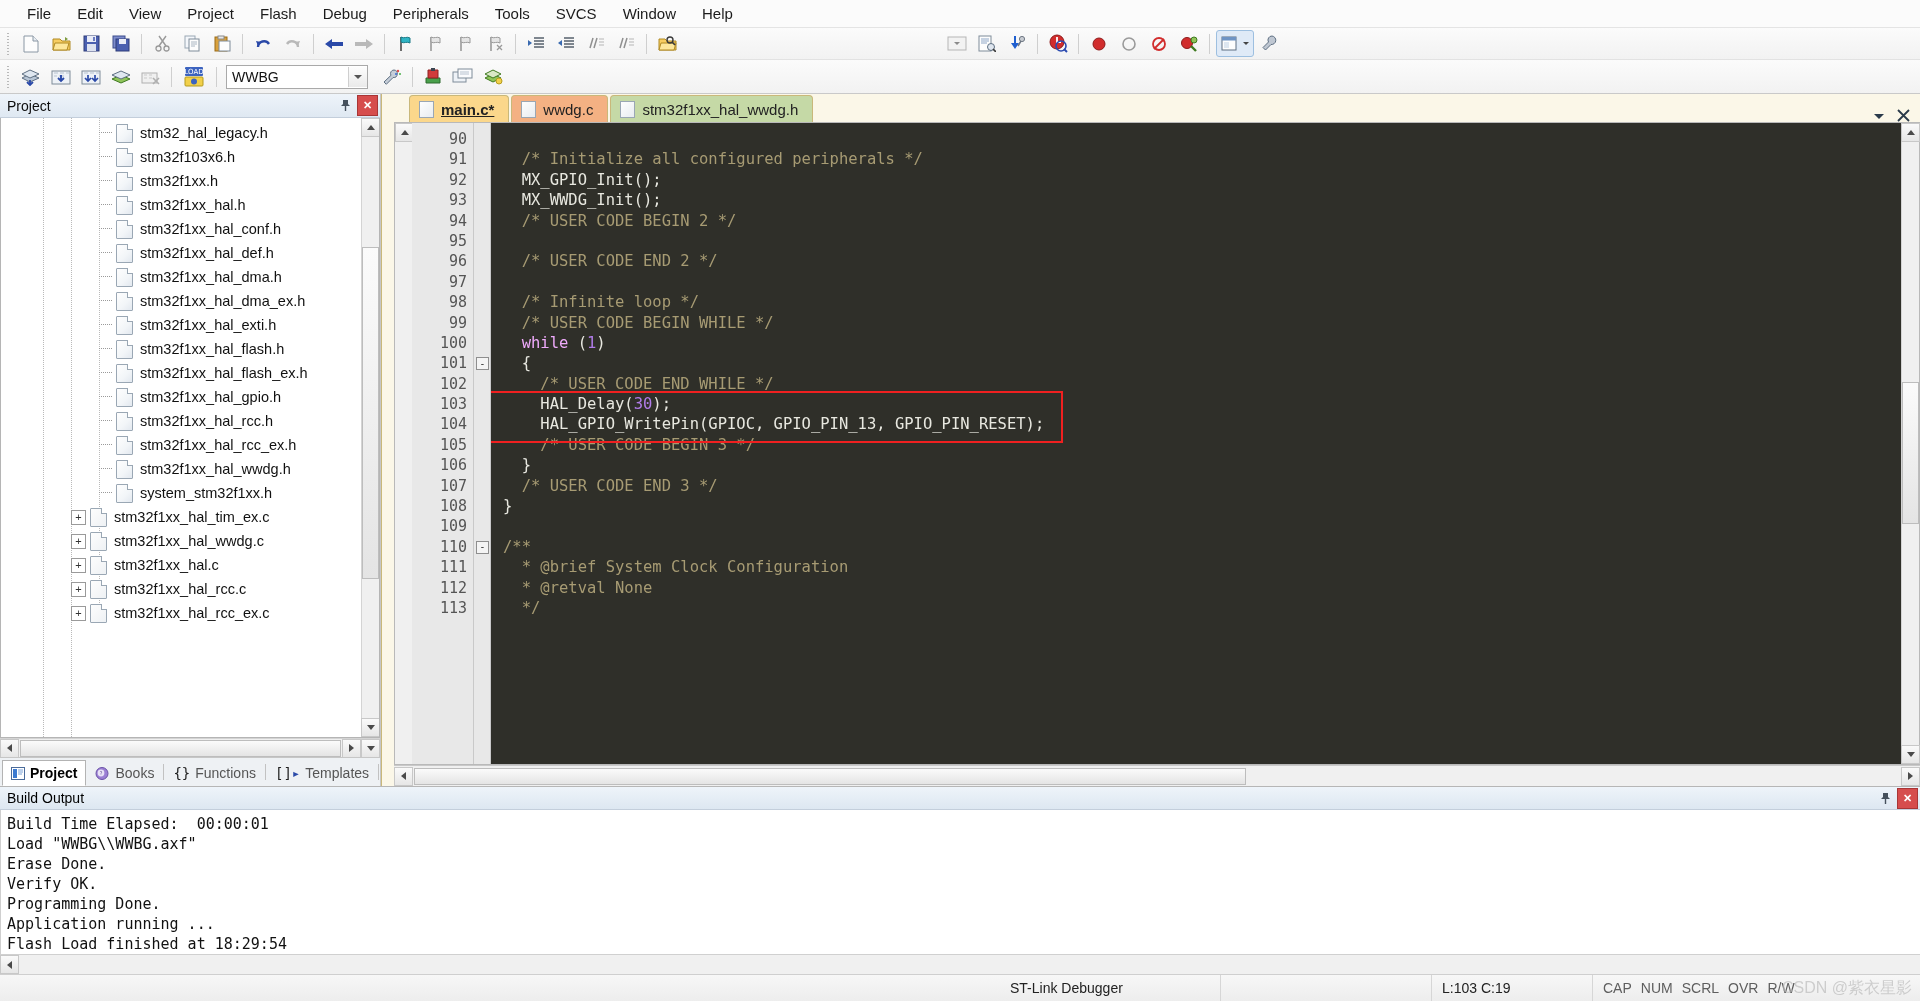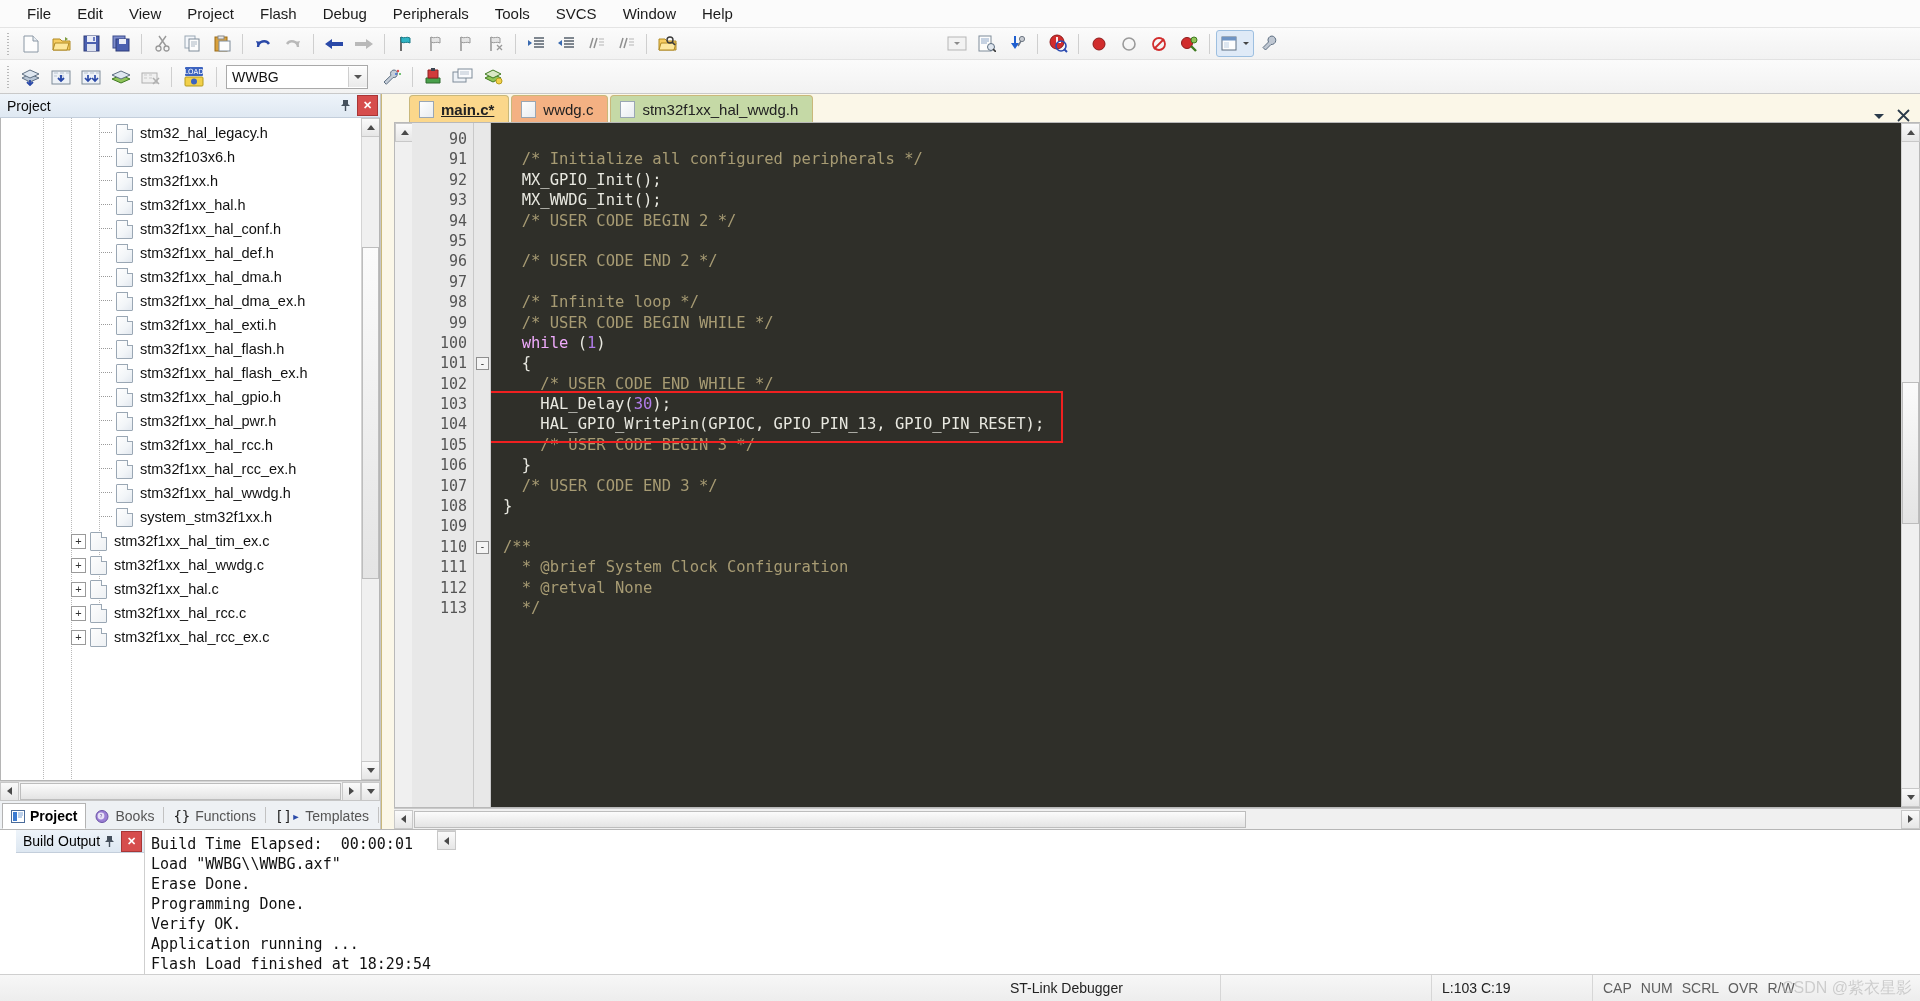--- a/index.html
+++ b/index.html
@@ -128,22 +128,22 @@
   .num{color:#b07ce8;}     
   .pl{color:#e8e8e0;}      
   .fold{position:absolute;width:11px;height:11px;border:1px solid #8e8e8e;background:#f4f4f4;
         display:flex;align-items:center;justify-content:center;font-size:10px;line-height:1;
         color:#333;left:2px;}
   .redbox{position:absolute;border:2px solid #f02020;pointer-events:none;}
   .editor-hscroll{height:20px;display:flex;align-items:center;background:#f0f0f0;
                   border-top:1px solid #c9c9c9;margin-left:12px;}
 
   
-  .build-pane{flex:0 0 auto;display:flex;flex-direction:row;background:#fff;
-              border-top:1px solid #b6b6b6;padding-left:16px;}
+  .build-pane{flex:0 0 auto;display:flex;flex-direction:column;background:#fff;
+              border-top:1px solid #b6b6b6;}
   .build-title{height:22px;display:flex;align-items:center;
                background:linear-gradient(#eef4fa,#dde7f1);border-bottom:1px solid #c3cedb;
                font-size:14px;padding-left:7px;}
   .build-body{height:140px;font-family:"DejaVu Sans Mono",monospace;font-size:15px;
               color:#111;padding:4px 6px 0 6px;background:#fff;overflow:hidden;
               border-left:1px solid #cfcfcf;}
   .build-body .bl{height:20px;line-height:20px;white-space:pre;}
   .build-hscroll{height:19px;display:flex;align-items:center;background:#f0f0f0;
                  border-top:1px solid #d0d0d0;}
 
@@ -587,26 +587,20 @@
                 <span class="ind" style="width: 98px;"></span>
                 <span class="dash"></span>
                 <span class="fileicon"></span>
                 <span>stm32f1xx_hal_flash_ex.h</span>
               </div>
               <div class="trow">
                 <span class="ind" style="width: 98px;"></span>
                 <span class="dash"></span>
                 <span class="fileicon"></span>
                 <span>stm32f1xx_hal_gpio.h</span>
-              </div>
-              <div class="trow">
-                <span class="ind" style="width: 98px;"></span>
-                <span class="dash"></span>
-                <span class="fileicon"></span>
-                <span>stm32f1xx_hal_pwr.h</span>
               </div>
               <div class="trow">
                 <span class="ind" style="width: 98px;"></span>
                 <span class="dash"></span>
                 <span class="fileicon"></span>
                 <span>stm32f1xx_hal_rcc.h</span>
               </div>
               <div class="trow">
                 <span class="ind" style="width: 98px;"></span>
                 <span class="dash"></span>
@@ -875,22 +869,22 @@
             <path d="M3 1h5v4l2 2H1l2-2z" fill="#45505c"></path>
             <path d="M5.5 7v5" stroke="#45505c" stroke-width="1.4"></path>
           </svg>
         </span>
       <span class="close-btn">✕</span>
     </div>
     <div class="build-body">
       <div class="bl">Build Time Elapsed:  00:00:01</div>
       <div class="bl">Load "WWBG\\WWBG.axf"</div>
       <div class="bl">Erase Done.</div>
+      <div class="bl">Verify OK.</div>
       <div class="bl">Programming Done.</div>
-      <div class="bl">Verify OK.</div>
       <div class="bl">Application running ...</div>
       <div class="bl">Flash Load finished at 18:29:54</div>
     </div>
     <div class="build-hscroll">
       <div class="sb-btn">
           <div class="arrow-lf"></div>
         </div>
       <div style="flex:1 1 auto"></div>
     </div>
   </div>

